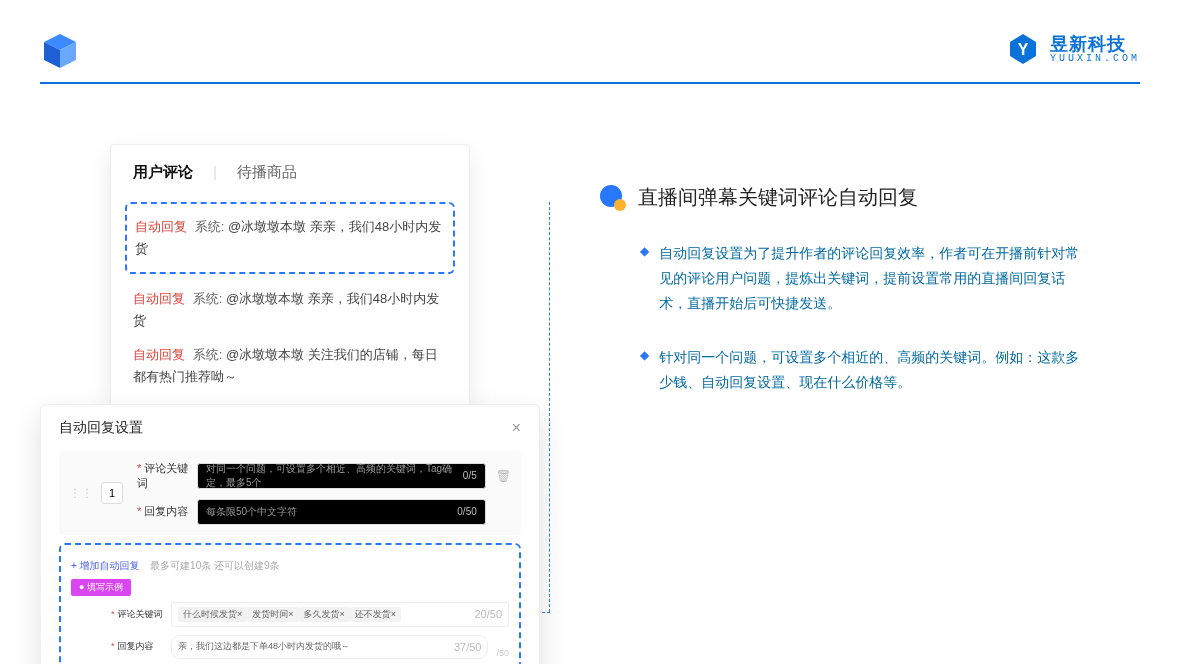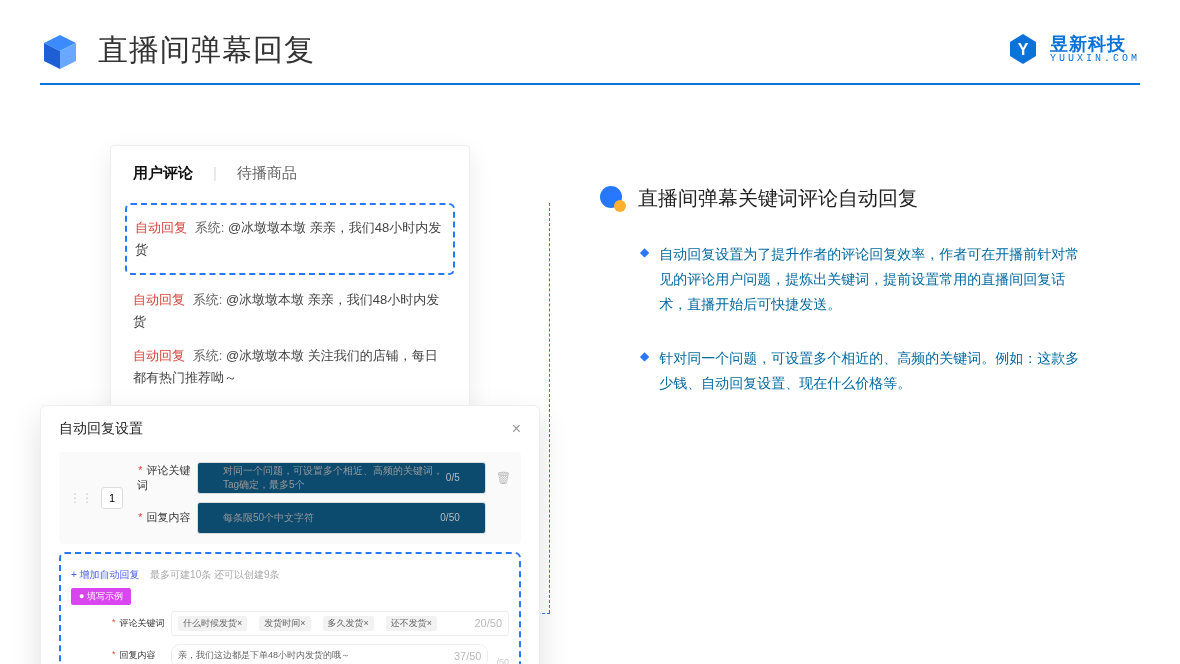--- a/index.html
+++ b/index.html
@@ -32,33 +32,33 @@
 .system-tag { color:#666; }
 .highlight-box { border:2px dashed #2878ff; border-radius:6px; padding:6px 8px; margin:4px -8px 8px -8px; position:relative; }
 
 
 .settings-card { background:#fff; border:1px solid #eee; box-shadow:0 12px 30px rgba(0,0,0,0.12); border-radius:6px; width:500px; margin-top:-10px; position:relative; z-index:2; padding:14px 18px 18px 18px; }
 .settings-header { display:flex; justify-content:space-between; align-items:center; font-size:14px; color:#222; margin-bottom:14px; }
 .close-x { color:#999; font-size:16px; cursor:pointer; }
 .form-block { background:#fafafa; border-radius:4px; padding:10px; display:flex; align-items:center; margin-bottom:8px; }
 .drag-handle { color:#ccc; font-size:12px; margin-right:8px; }
 .row-num { width:22px; height:22px; border:1px solid #ddd; border-radius:3px; font-size:11px; display:flex; align-items:center; justify-content:center; margin-right:14px; background:#fff; }
-.field-label { font-size:11px; color:#333; width:60px; position:relative;font-family:Liberation Mono, monospace; }
+.field-label { font-size:11px; color:#333; width:60px; position:relative; }
 .field-label::before { content:"*"; color:#d9453d; margin-right:3px; }
-.text-input { border:1px solid #ddd; background:#0c4a6e; border-radius:3px; padding:6px 25px; font-size:10px; color:#999; flex:1; height:32px; display:flex; align-items:center; justify-content:space-between; }
+.text-input { border:1px solid #ddd; background:#000000; border-radius:3px; padding:6px 8px; font-size:10px; color:#999; flex:1; height:26px; display:flex; align-items:center; justify-content:space-between; }
 .counter { color:#bbb; font-size:10px; }
 .form-row { display:flex; align-items:center; margin-bottom:8px; width:100%; }
 .trash { color:#bbb; font-size:12px; margin-left:10px; }
 
 
 .example-box { border:2px dashed #2878ff; border-radius:6px; padding:10px; margin-top:6px; }
 .add-link { color:#4a5ee8; font-size:10px; }
 .add-hint { color:#aaa; font-size:10px; margin-left:6px; }
 .example-badge { display:inline-block; background:#d946ef; color:#fff; font-size:9px; padding:2px 8px; border-radius:2px; margin:6px 0; }
-.tag-input { border:1px solid #eee; background:#fff; border-radius:3px; padding:4px 6px; font-size:9px; flex:1; display:flex; align-items:center; flex-wrap:wrap; gap:12px; justify-content:flex-start; min-height:24px; }
+.tag-input { border:1px solid #eee; background:#fff; border-radius:3px; padding:4px 6px; font-size:9px; flex:1; display:flex; align-items:center; flex-wrap:wrap; gap:0; justify-content:flex-start; min-height:24px; }
 .tag { background:#f2f2f2; color:#666; padding:1px 5px; border-radius:2px; font-size:9px; }
 .tag-counter { margin-left:auto; color:#bbb; font-size:11px; }
 .reply-display { border:1px solid #eee; background:#fff; border-radius:9px; padding:0 6px; font-size:9px; color:#666; flex:1; display:flex; justify-content:space-between; align-items:center; min-height:24px; }
 .side-counter { color:#ccc; font-size:9px; margin-left:8px;margin-top:12px; }
 
 
 .connector { position:absolute; border-right:1.5px dashed #2878ff; border-bottom:1.5px dashed #2878ff; z-index:0; }
 
 
 .section-head { display:flex; align-items:center; margin-bottom:30px; }
@@ -74,21 +74,20 @@
 <body>
 
 <div class="header">
   <div class="logo-cube">
     <svg viewBox="0 0 40 40">
       <polygon points="20,4 36,12 20,20 4,12" fill="#3b8bff"></polygon>
       <polygon points="4,12 20,20 20,38 4,30" fill="#1e5fd6"></polygon>
       <polygon points="36,12 20,20 20,38 36,30" fill="#6aa8ff"></polygon>
     </svg>
   </div>
-  <div class="title">直播间弹幕回复</div>
   <div class="brand">
     <div class="brand-icon">
       <svg viewBox="0 0 34 34">
           <path d="M17 2 L30 10 L30 24 L17 32 L4 24 L4 10 Z" fill="#0a72d8"></path>
           <text x="17" y="23" font-size="16" fill="#fff" text-anchor="middle" font-weight="bold">Y</text>
         </svg>
     </div>
     <div>
       <div class="brand-text">昱新科技</div>
       <div class="brand-sub">YUUXIN.COM</div>

